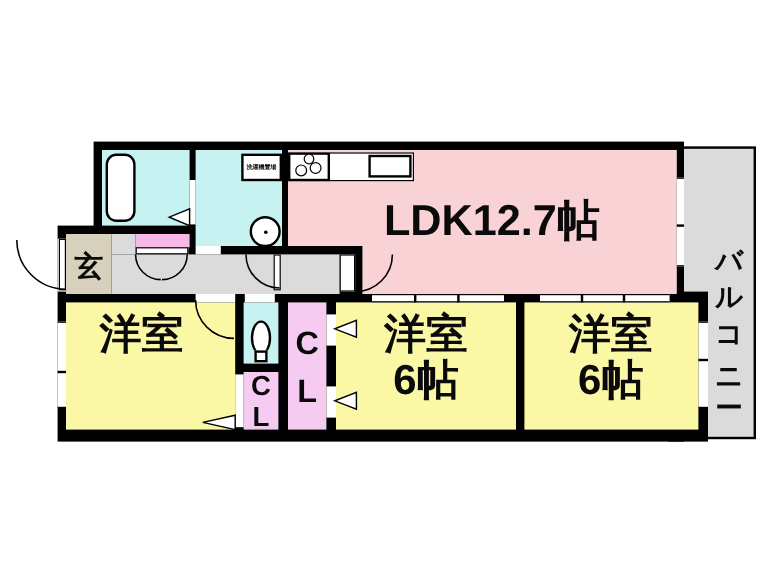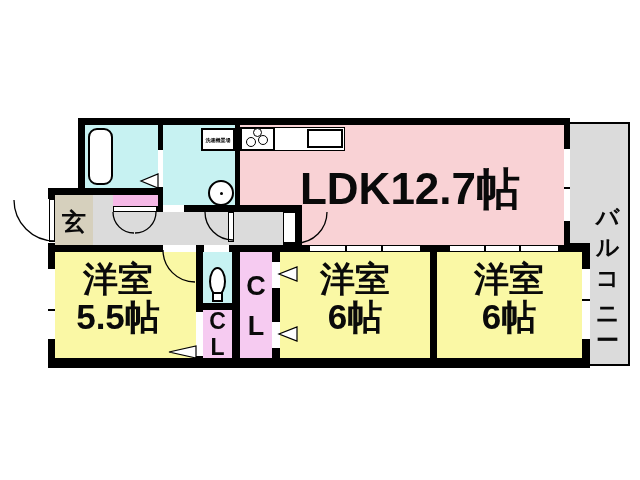--- a/index.html
+++ b/index.html
@@ -86,25 +86,24 @@
     <path d="M 156 212 A 21 21 0 0 1 135 233" fill="none" stroke="#000" stroke-width="1.3"></path>
     <path d="M 205 212 A 28 28 0 0 0 233 240" fill="none" stroke="#000" stroke-width="1.3"></path>
     <path d="M 296 243 A 31 31 0 0 0 327 212" fill="none" stroke="#000" stroke-width="1.3"></path>
     <path d="M 163 250 A 32 32 0 0 0 195 282" fill="none" stroke="#000" stroke-width="1.3"></path>
     <polygon points="158,174 158,188 141,181" fill="#fff" stroke="#000" stroke-width="1.2"></polygon>
     <polygon points="196,346 196,358 169,352" fill="#fff" stroke="#000" stroke-width="1.2"></polygon>
     <polygon points="297,267 297,281 279,274" fill="#fff" stroke="#000" stroke-width="1.2"></polygon>
     <polygon points="297,327 297,341 279,334" fill="#fff" stroke="#000" stroke-width="1.2"></polygon>
   </svg>
 
-  <div class="abs lbl" style="left:285px;top:160px;width:250px;font-size:44px;">LDK12.7帖</div>
+  <div class="abs lbl" style="left:285px;top:160px;width:250px;font-size:36px;">LDK12.7帖</div>
   <div class="abs lbl" style="left:55px;top:206px;width:38px;font-size:24px;">玄</div>
   <div class="abs lbl" style="left:53px;top:260px;width:130px;font-size:35px;line-height:38px;">
     <div>洋室</div>
-    <div>5.5帖</div>
   </div>
   <div class="abs lbl" style="left:290px;top:260px;width:130px;font-size:35px;line-height:38px;">
     <div>洋室</div>
     <div>6帖</div>
   </div>
   <div class="abs lbl" style="left:444px;top:260px;width:130px;font-size:35px;line-height:38px;">
     <div>洋室</div>
     <div>6帖</div>
   </div>
   <div class="abs lbl" style="left:203px;top:308px;width:29px;font-size:23px;line-height:26px;">

